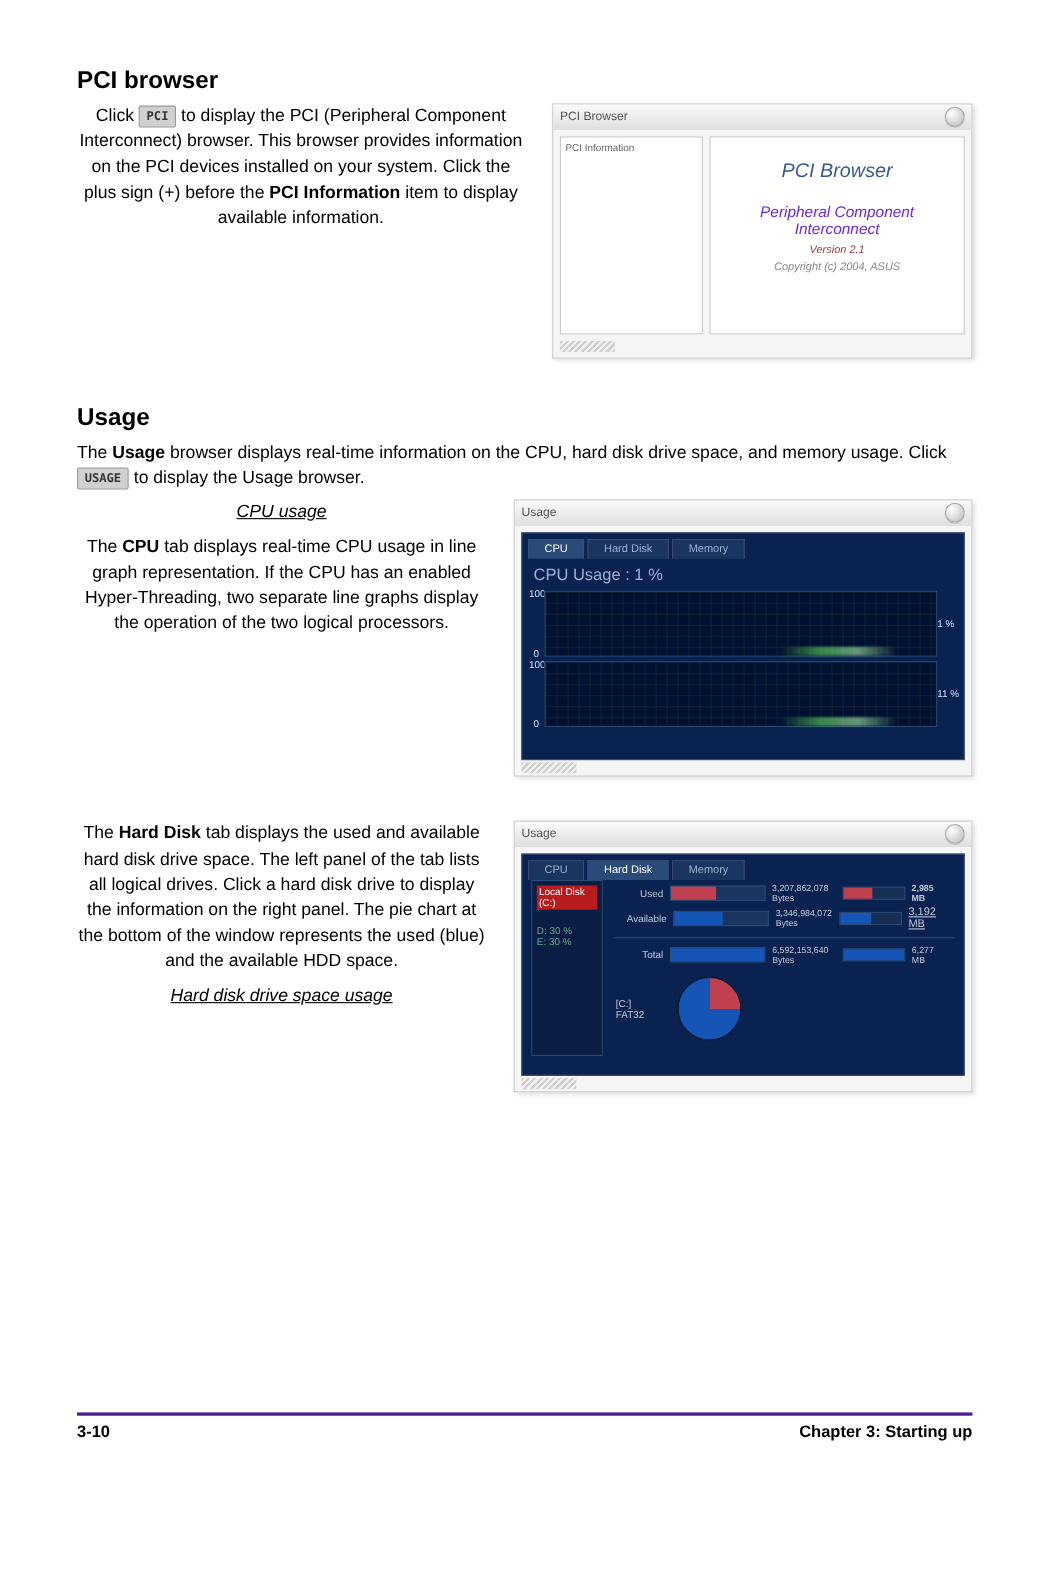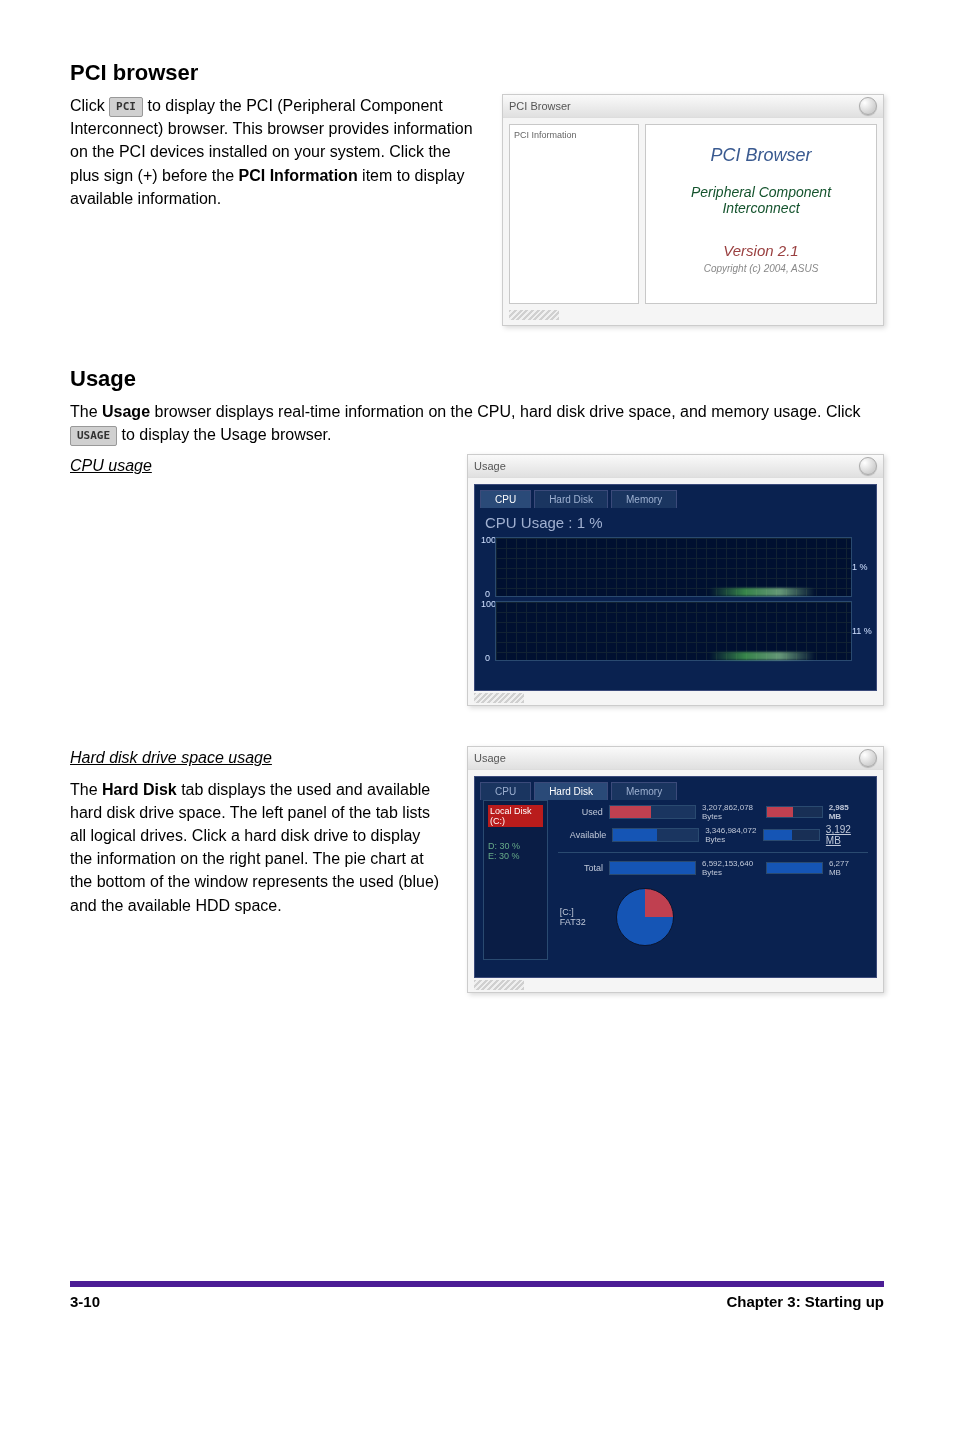--- a/index.html
+++ b/index.html
@@ -28,20 +28,21 @@
     }
     .row {
       display: flex;
       flex-direction: row;
       gap: 25px;
       margin-bottom: 40px;
     }
     .textcol {
       flex: 1;
       min-width: 0;
+      text-align: center;
     }
     .imgcol {
       flex-shrink: 0;
     }
     .bold { font-weight: bold; }
     .underline { text-decoration: underline; font-style: italic;}
     .btn-mock {
       display: inline-block;
       background: #d0d0d0;
       border: 1px solid #999;
@@ -92,22 +93,22 @@
     .pci-right {
       flex: 1;
       background: #fff;
       border: 1px solid #c8c8c8;
       text-align: center;
       padding: 20px 6px;
       font-style: italic;
       color: #4b6fa8;
     }
     .pci-right .t1 { font-size: 18px; color: #3a5a90; margin-bottom: 18px; font-style: italic;}
-    .pci-right .t2 { font-size: 14px; color: #14532d; }
-    .pci-right .t3 { font-size: 15px; color: #9a4040; margin-top: 26px;}
+    .pci-right .t2 { font-size: 14px; color: #6d28d9; }
+    .pci-right .t3 { font-size: 10px; color: #9a4040; margin-top: 6px;}
     .pci-right .t4 { font-size: 10px; color: #888; margin-top: 4px; font-style: italic;}
     .shot-footer {
       height: 10px;
       background: repeating-linear-gradient(135deg, #d0d0d0 0px, #d0d0d0 2px, #f0f0f0 2px, #f0f0f0 4px);
       margin: 0 6px;
       width: 50px;
     }
     
     .usage-shot { width: 415px; height: 250px;}
     .usage-body {
@@ -173,21 +174,21 @@
       margin-left: 30px;
       border: 1px solid #0a1530;
     }
     .hdd-labels { font-size: 9px; color: #c0c8d8; margin: 8px 0 0 2px;}
     
     .footer {
       position: absolute;
       bottom: 40px;
       left: 70px;
       right: 70px;
-      border-top: 6px solid #4c1d95;
+      border-top: 3px solid #4c1d95;
       padding-top: 6px;
       display: flex;
       justify-content: space-between;
       font-size: 15px;
       font-weight: bold;
     }
   </style>
 </head>
 <body>
 
@@ -232,20 +233,25 @@
     <span>The </span>
     <span class="bold">Usage</span>
     <span> browser displays real-time information on the CPU, hard disk drive space, and memory usage. Click </span>
     <span class="btn-mock">USAGE</span>
     <span> to display the Usage browser.</span>
   </p>
 
   <div class="row">
     <div class="textcol">
       <p><span class="underline">CPU usage</span></p>
+      <p>
+        <span>The </span>
+        <span class="bold">CPU</span>
+        <span> tab displays real-time CPU usage in line graph representation. If the CPU has an enabled Hyper-Threading, two separate line graphs display the operation of the two logical processors.</span>
+      </p>
     </div>
     <div class="imgcol">
       <div class="shot usage-shot">
         <div class="shot-titlebar">
           <span>Usage</span>
           <span class="shot-close"></span>
         </div>
         <div class="usage-body">
           <div class="usage-tabs">
             <div class="usage-tab active">CPU</div>
@@ -266,26 +272,26 @@
             <span class="graph-label-right" style="top:25px;">11 %</span>
           </div>
         </div>
         <div class="shot-footer" style="margin-top:-4px;"></div>
       </div>
     </div>
   </div>
 
   <div class="row">
     <div class="textcol">
-      <p><span class="underline">Hard disk drive space usage</span></p>
       <p>
         <span>The </span>
         <span class="bold">Hard Disk</span>
         <span> tab displays the used and available hard disk drive space. The left panel of the tab lists all logical drives. Click a hard disk drive to display the information on the right panel. The pie chart at the bottom of the window represents the used (blue) and the available HDD space.</span>
       </p>
+      <p><span class="underline">Hard disk drive space usage</span></p>
     </div>
     <div class="imgcol">
       <div class="shot hdd-shot">
         <div class="shot-titlebar">
           <span>Usage</span>
           <span class="shot-close"></span>
         </div>
         <div class="hdd-body">
           <div class="usage-tabs">
             <div class="usage-tab">CPU</div>

